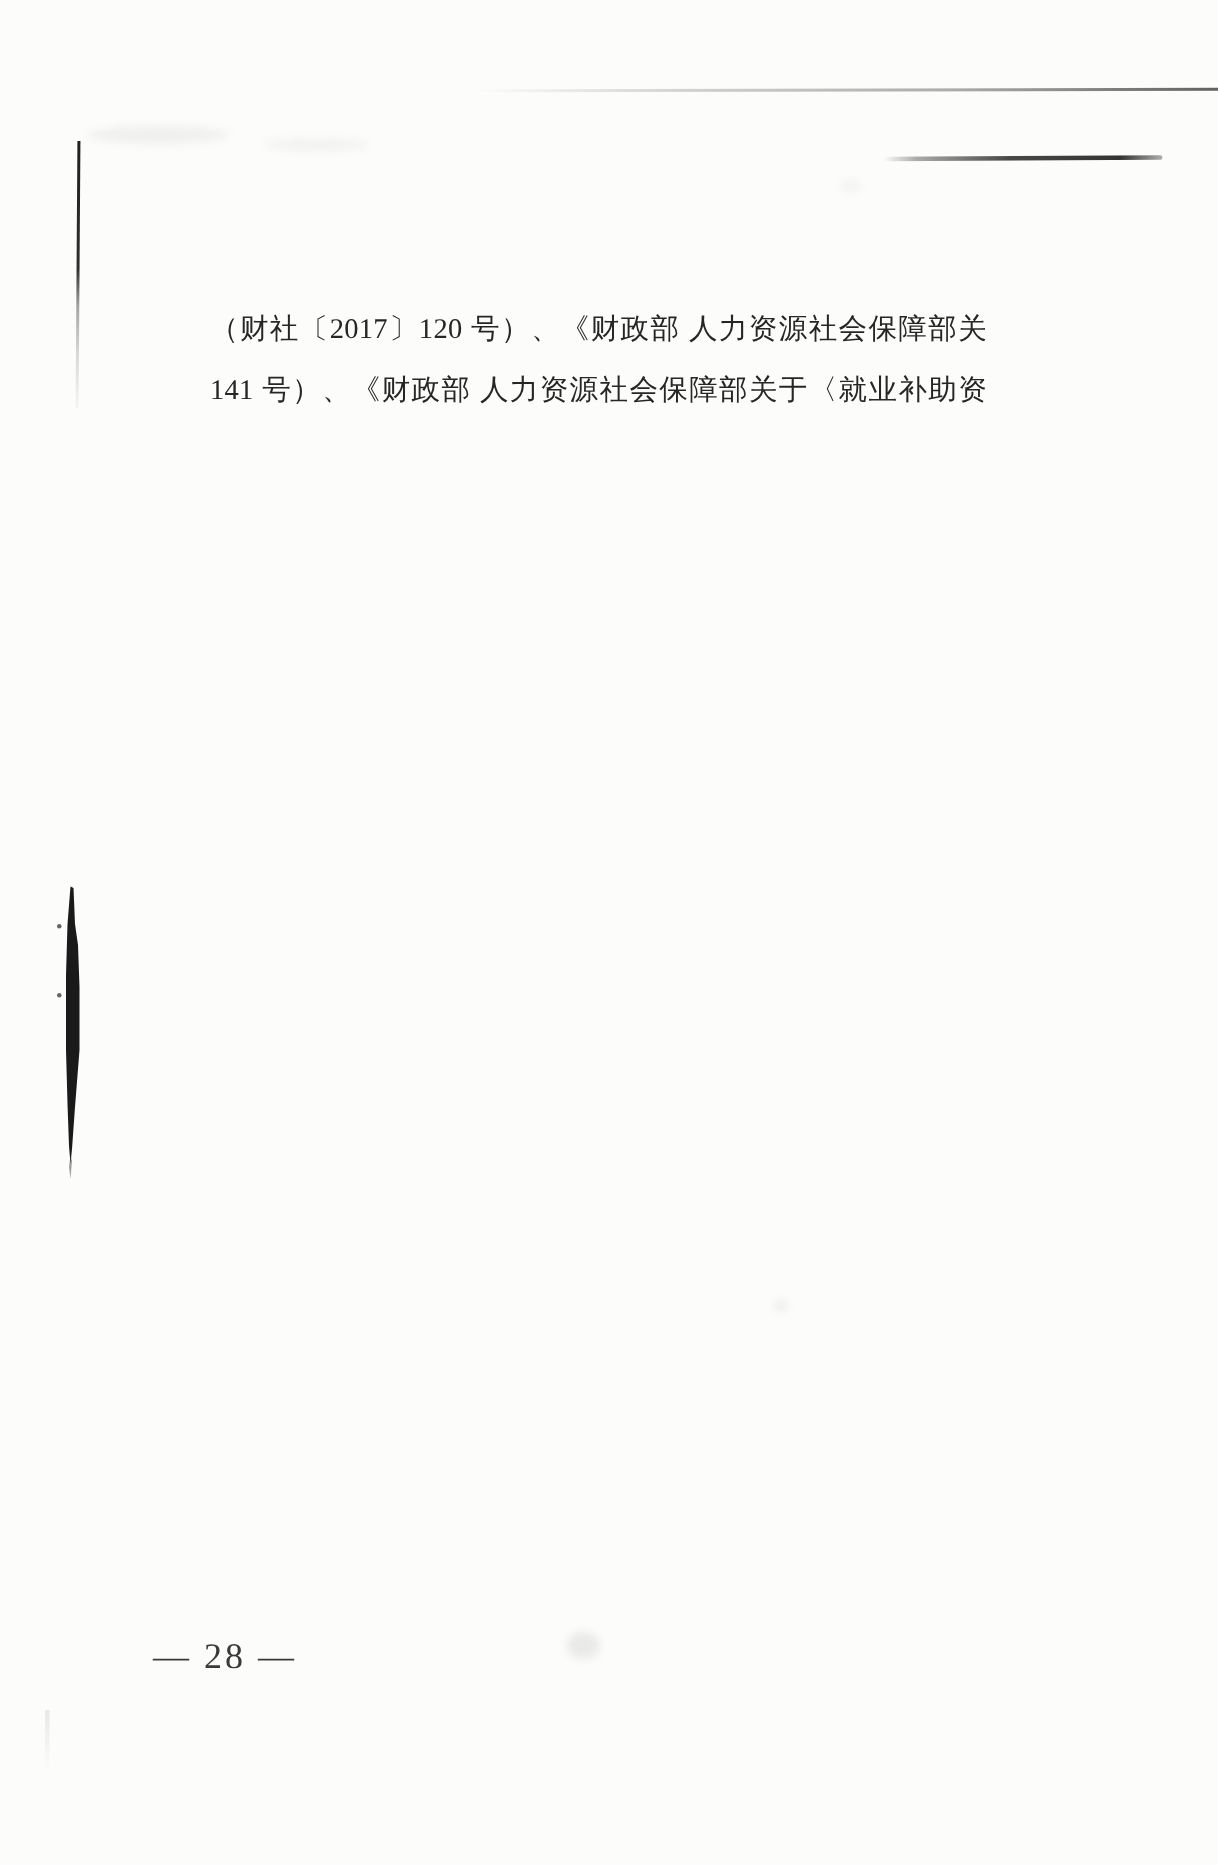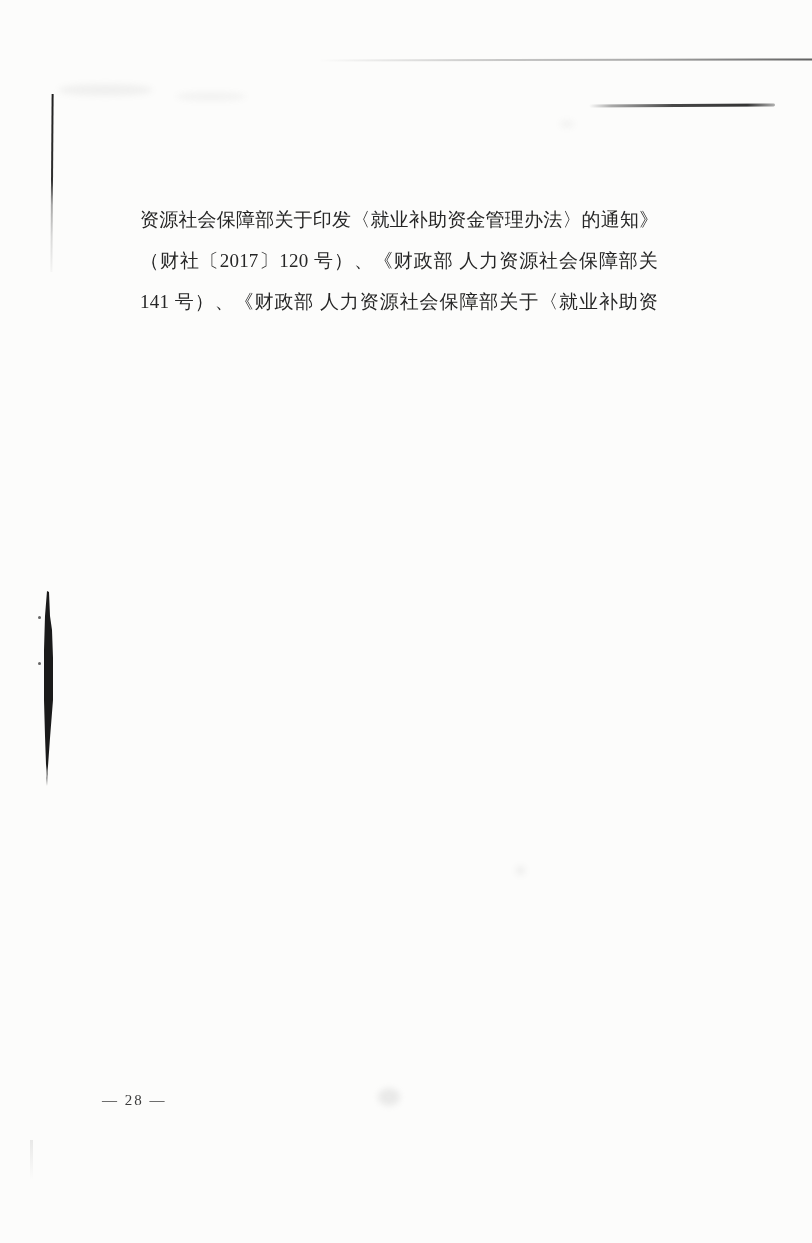--- a/index.html
+++ b/index.html
@@ -37,21 +37,21 @@
     text-align-last:justify;
     text-justify:inter-character;
     letter-spacing:0.2px;
     font-weight:500;
   }
   
   .footer{
     position:absolute;
     left:102px;
     top:1092px;
-    font-size:15px;
+    font-size:24px;
     letter-spacing:2px;
     color:var(--footer-ink);
   }
   
   .artifact{position:absolute;pointer-events:none;}
   .top-faint-line{
     left:318px;top:59px;width:494px;height:2px;
     background:linear-gradient(to right,
       rgba(90,90,90,0) 0%,
       rgba(90,90,90,0.28) 30%,
@@ -121,20 +121,19 @@
   <div class="artifact dot dot-2"></div>
 
   <div class="artifact smudge smudge-1"></div>
   <div class="artifact smudge smudge-2"></div>
   <div class="artifact smudge smudge-3"></div>
   <div class="artifact smudge smudge-4"></div>
   <div class="artifact smudge smudge-5"></div>
   <div class="artifact edge-streak"></div>
 
   <div class="text-block">
-    <div class="text-line">资源社会保障部关于印发〈就业补助资金管理办法〉的通知》</div>
     <div class="text-line">（财社〔2017〕120 号）、《财政部 人力资源社会保障部关</div>
     <div class="text-line">141 号）、《财政部 人力资源社会保障部关于〈就业补助资</div>
   </div>
 
   <div class="footer">— 28 —</div>
 
 </div>
 
 </body></html>

